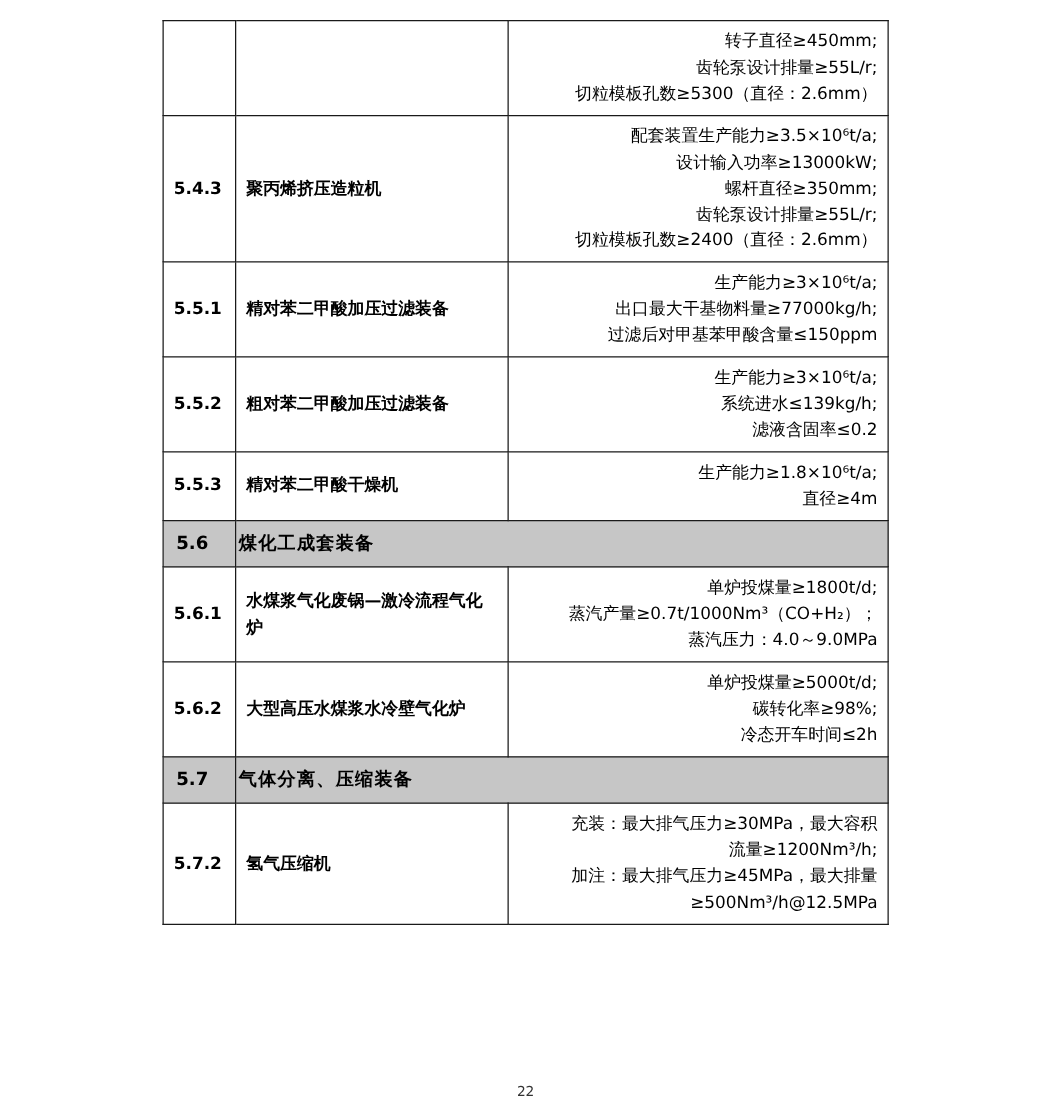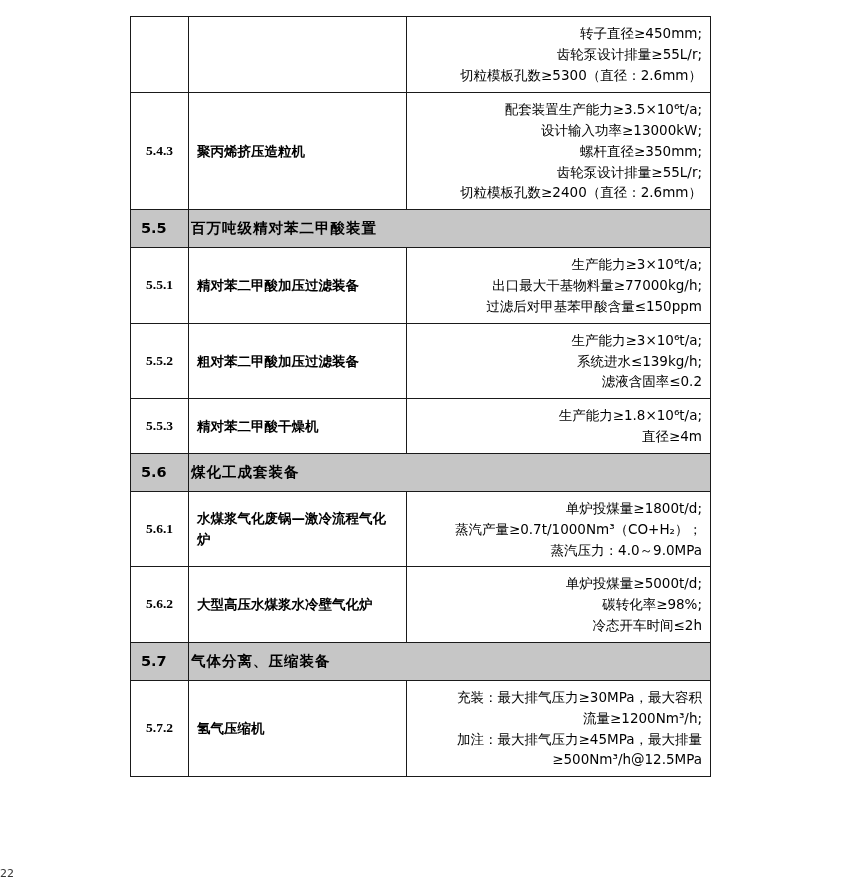--- a/index.html
+++ b/index.html
@@ -38,25 +38,23 @@
   col.c-spec { width: 304px; }
 
   .hdr td {
     text-align: center;
     font-weight: bold;
     font-size: 15px;
     letter-spacing: 2px;
     padding: 10px 4px;
   }
   .num {
-    text-align: center;
     font-weight: bold;
     font-size: 13.5px;
     white-space: nowrap;
-    font-family: Liberation Serif, serif;
   }
   .name {
     font-weight: bold;
     font-size: 14px;
     line-height: 1.5;
   }
   .spec-cell {
     font-size: 13px;
     line-height: 1.62;
   }
@@ -74,20 +72,21 @@
   }
   tr.section td.sec-title {
     padding-left: 2px;
     letter-spacing: 1px;
   }
   .pagenum {
     position: absolute;
     bottom: 18px;
     left: 0;
     width: 841px;
+    text-align: center;
     font-size: 11px;
     color: #333;
   }
 </style>
 </head>
 <body>
 
 <div class="page">
 
   <table class="spec">
@@ -113,24 +112,20 @@
         <td class="name">聚丙烯挤压造粒机</td>
         <td class="spec-cell">
           <div>配套装置生产能力≥3.5×10⁶t/a;</div>
           <div>设计输入功率≥13000kW;</div>
           <div>螺杆直径≥350mm;</div>
           <div>齿轮泵设计排量≥55L/r;</div>
           <div>切粒模板孔数≥2400（直径：2.6mm）</div>
         </td>
       </tr>
 
-      <tr class="section">
-        <td class="sec-num">5.5</td>
-        <td class="sec-title" colspan="2">百万吨级精对苯二甲酸装置</td>
-      </tr>
 
       <tr>
         <td class="num">5.5.1</td>
         <td class="name">精对苯二甲酸加压过滤装备</td>
         <td class="spec-cell">
           <div>生产能力≥3×10⁶t/a;</div>
           <div>出口最大干基物料量≥77000kg/h;</div>
           <div>过滤后对甲基苯甲酸含量≤150ppm</div>
         </td>
       </tr>

